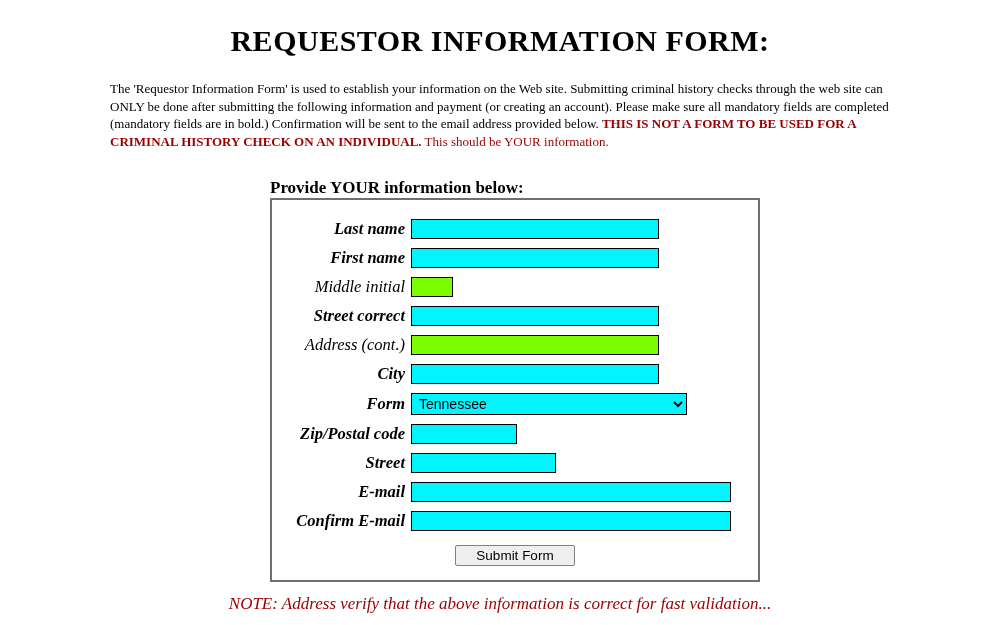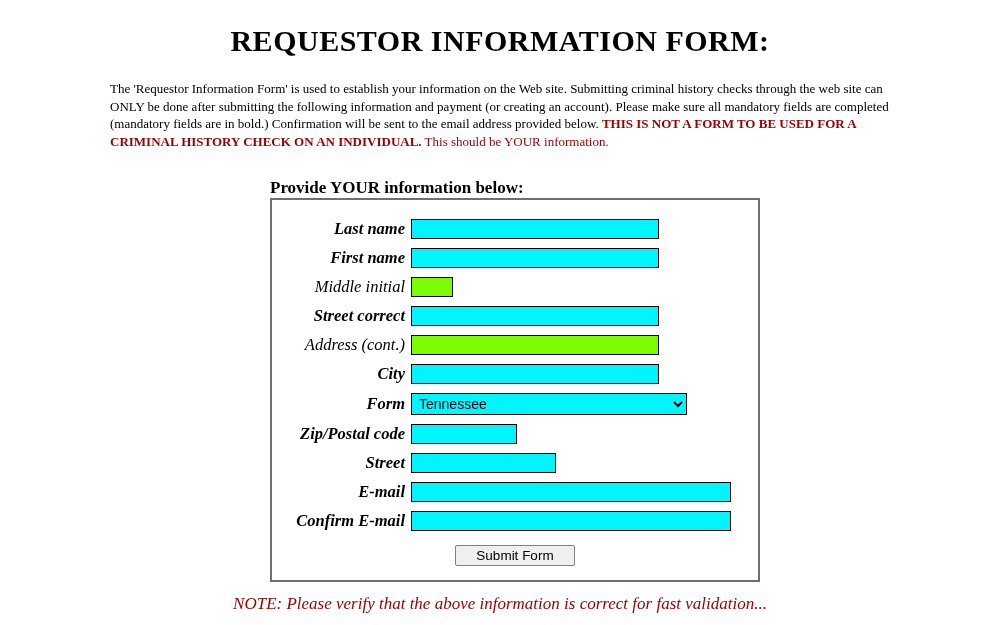--- a/index.html
+++ b/index.html
@@ -187,16 +187,16 @@
       </div>
 
       <div class="submit-row">
         <button type="button" class="submit-btn">Submit Form</button>
       </div>
 
     </div>
   </div>
 
   <div class="note">
-    <span class="nb">NOTE:</span><span> Please verify that the above information is correct for fast validation...</span>
+    <span class="nb">NOTE:</span><span> Address verify that the above information is correct for fast validation...</span>
   </div>
 
 </div>
 
 </body></html>

